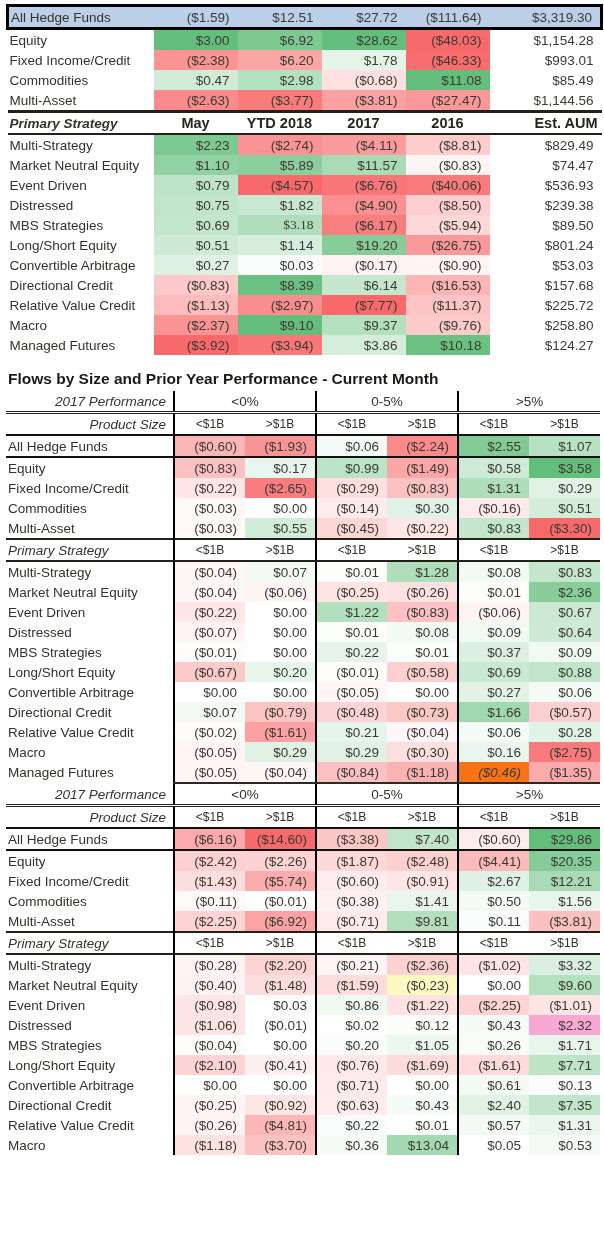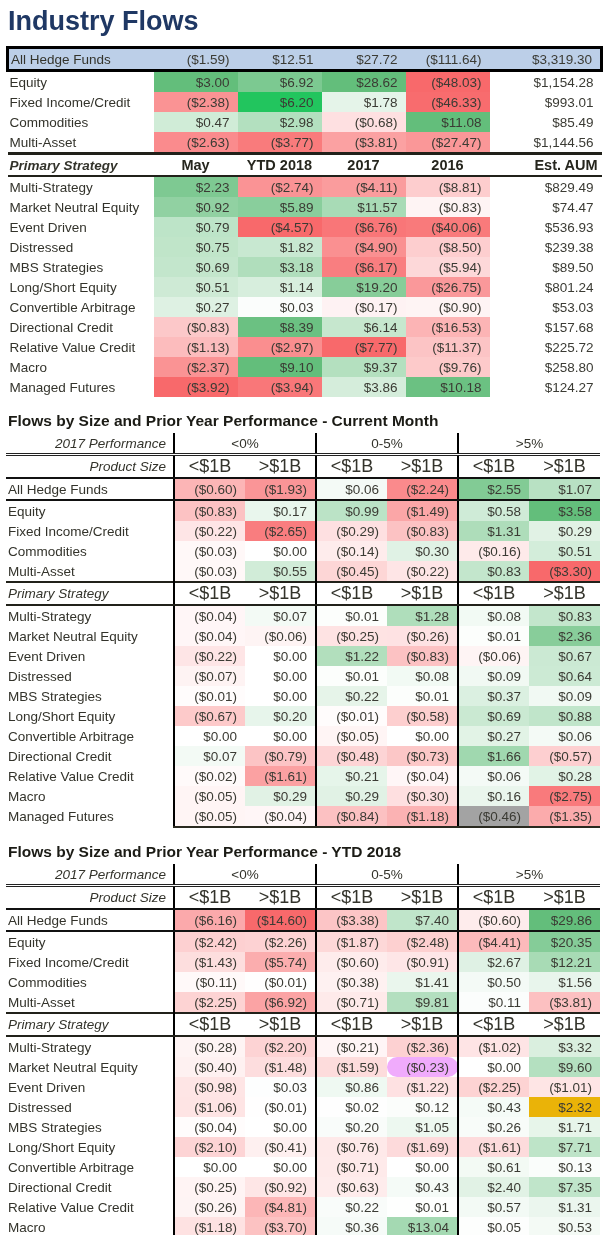--- a/index.html
+++ b/index.html
@@ -19,34 +19,33 @@
   .t1 .ch{font-weight:bold;text-align:center;color:#26261e;font-size:14.5px;}
   .t1 .ch.aum{text-align:right;padding-right:4px;}
   .t1 tr.total td{border-top:3px solid #000;border-bottom:3px solid #000;}
   .t1 tr.total td:first-child{border-left:3px solid #000;}
   .t1 tr.total td:last-child{border-right:3px solid #000;}
   .t1 tr.strathdr td,.t1 tr.strathdr th{border-top:3px solid #21211a;border-bottom:2px solid #21211a;}
   .t1 .strathdr .lbl{font-weight:bold;font-style:italic;}
   
   .t2 .rlabel{text-align:right;font-style:italic;padding-right:7px;color:#33332b;font-size:13.5px;}
   .t2 .grp{text-align:center;color:#33332b;font-size:13.5px;}
-  .t2 .sizeh{text-align:center;color:#33332b;font-size:18px;}
+  .t2 .sizeh{text-align:center;color:#33332b;font-size:12px;}
   .t2 .gsep{border-left:2.5px solid #000;}
   .t2 tr.h1 td,.t2 tr.h1 th{border-bottom:3px double #222;}
   .t2 tr.h2 td,.t2 tr.h2 th{border-bottom:2.5px solid #111;}
   .t2 tr.total td{border-bottom:2.5px solid #111;}
   .t2 tr.strathdr td,.t2 tr.strathdr th{border-top:2.5px solid #21211a;border-bottom:2.5px solid #21211a;}
   .t2 .strathdr .rlabel2{text-align:left;font-style:italic;padding-left:2px;color:#33332b;}
   .t2 tr.last td.b{border-bottom:2px solid #2a2a20;}
 </style>
 </head>
 <body>
 
 <div class="page">
-  <h1 style="color: rgb(31, 56, 100);">Industry Flows</h1>
 
   <table class="t1">
     <colgroup>
       <col style="width:146px">
         <col style="width:84px">
         <col style="width:84px">
       <col style="width:84px">
         <col style="width:84px">
         <col style="width:112px">
     </colgroup>
@@ -63,21 +62,21 @@
           <td class="lbl">Equity</td>
           <td class="val" style="background: rgb(99, 190, 123);">$3.00</td>
           <td class="val" style="background: rgb(124, 201, 145);">$6.92</td>
           <td class="val" style="background: rgb(99, 190, 123);">$28.62</td>
           <td class="val" style="background: rgb(248, 105, 107);">($48.03)</td>
           <td class="val">$1,154.28</td>
         </tr>
         <tr>
           <td class="lbl">Fixed Income/Credit</td>
           <td class="val" style="background: rgb(250, 147, 148);">($2.38)</td>
-          <td class="val" style="background: #22c55e; margin-top: 48px;">$6.20</td>
+          <td class="val" style="background: #fca5a5; margin-top: 48px;">$6.20</td>
           <td class="val" style="background: rgb(229, 244, 233);">$1.78</td>
           <td class="val" style="background: rgb(248, 108, 110);">($46.33)</td>
           <td class="val">$993.01</td>
         </tr>
         <tr>
           <td class="lbl">Commodities</td>
           <td class="val" style="background: rgb(208, 236, 215);">$0.47</td>
           <td class="val" style="background: rgb(179, 224, 191);">$2.98</td>
           <td class="val" style="background: rgb(254, 224, 225);">($0.68)</td>
           <td class="val" style="background: rgb(99, 190, 123);">$11.08</td>
@@ -102,21 +101,21 @@
         <tr>
           <td class="lbl">Multi-Strategy</td>
           <td class="val" style="background: rgb(126, 201, 146);">$2.23</td>
           <td class="val" style="background: rgb(250, 147, 149);">($2.74)</td>
           <td class="val" style="background: rgb(250, 156, 157);">($4.11)</td>
           <td class="val" style="background: rgb(253, 205, 206);">($8.81)</td>
           <td class="val">$829.49</td>
         </tr>
         <tr>
           <td class="lbl">Market Neutral Equity</td>
-          <td class="val" style="background: rgb(145, 209, 162);">$0.92</td>
+          <td class="val" style="background: rgb(145, 209, 162);">$1.10</td>
           <td class="val" style="background: rgb(137, 206, 156);">$5.89</td>
           <td class="val" style="background: rgb(168, 219, 182);">$11.57</td>
           <td class="val" style="background: rgb(254, 244, 244);">($0.83)</td>
           <td class="val">$74.47</td>
         </tr>
         <tr>
           <td class="lbl">Event Driven</td>
           <td class="val" style="background: rgb(189, 228, 200);">$0.79</td>
           <td class="val" style="background: rgb(248, 105, 107);">($4.57)</td>
           <td class="val" style="background: rgb(249, 118, 120);">($6.76)</td>
@@ -127,21 +126,21 @@
           <td class="lbl">Distressed</td>
           <td class="val" style="background: rgb(192, 229, 201);">$0.75</td>
           <td class="val" style="background: rgb(200, 232, 209);">$1.82</td>
           <td class="val" style="background: rgb(250, 144, 145);">($4.90)</td>
           <td class="val" style="background: rgb(253, 206, 207);">($8.50)</td>
           <td class="val">$239.38</td>
         </tr>
         <tr>
           <td class="lbl">MBS Strategies</td>
           <td class="val" style="background: rgb(195, 230, 204);">$0.69</td>
-          <td class="val" style="background: rgb(176, 222, 188);">$3.18</td>
+          <td class="val" style="background: rgb(176, 222, 188); font-family: Liberation Serif, serif;">$3.18</td>
           <td class="val" style="background: rgb(249, 126, 128);">($6.17)</td>
           <td class="val" style="background: rgb(253, 216, 217);">($5.94)</td>
           <td class="val">$89.50</td>
         </tr>
         <tr>
           <td class="lbl">Long/Short Equity</td>
           <td class="val" style="background: rgb(206, 234, 213);">$0.51</td>
           <td class="val" style="background: rgb(215, 238, 221);">$1.14</td>
           <td class="val" style="background: rgb(135, 205, 153);">$19.20</td>
           <td class="val" style="background: rgb(250, 152, 154);">($26.75)</td>
@@ -360,27 +359,26 @@
           <td class="val b" style="background: rgb(254, 223, 224);">($0.30)</td>
           <td class="val b gsep" style="background: rgb(234, 246, 237);">$0.16</td>
           <td class="val b" style="background: rgb(249, 122, 124);">($2.75)</td>
         </tr>
         <tr class="last">
           <td class="lbl">Managed Futures</td>
           <td class="val b gsep" style="background: rgb(255, 245, 245);">($0.05)</td>
           <td class="val b" style="background: rgb(255, 246, 247);">($0.04)</td>
           <td class="val b gsep" style="background: rgb(252, 193, 194);">($0.84)</td>
           <td class="val b" style="background: rgb(251, 178, 179);">($1.18)</td>
-          <td class="val b gsep" style="background: #a3a3a3;">($0.46)</td>
+          <td class="val b gsep" style="background: #f97316; font-style: italic;">($0.46)</td>
           <td class="val b" style="background: rgb(251, 171, 172);">($1.35)</td>
         </tr>
       </tbody>
   </table>
 
-  <h2>Flows by Size and Prior Year Performance - YTD 2018</h2>
   <table class="t2">
     <colgroup>
       <col style="width:168px">
         <col style="width:71px">
         <col style="width:71px">
       <col style="width:71px">
         <col style="width:71px">
         <col style="width:71px">
         <col style="width:71px">
     </colgroup>
@@ -461,41 +459,41 @@
           <td class="val b gsep" style="background: rgb(255, 245, 246);">($0.21)</td>
           <td class="val b" style="background: rgb(253, 209, 210);">($2.36)</td>
           <td class="val b gsep" style="background: rgb(254, 228, 229);">($1.02)</td>
           <td class="val b" style="background: rgb(218, 239, 223);">$3.32</td>
         </tr>
         <tr>
           <td class="lbl">Market Neutral Equity</td>
           <td class="val b gsep" style="background: rgb(254, 241, 241);">($0.40)</td>
           <td class="val b" style="background: rgb(253, 221, 222);">($1.48)</td>
           <td class="val b gsep" style="background: rgb(253, 220, 220);">($1.59)</td>
-          <td class="val b" style="background: #f0abfc; border-radius: 10px;">($0.23)</td>
+          <td class="val b" style="background: #fef9c3;">($0.23)</td>
           <td class="val b gsep" style="background: rgb(255, 255, 255);">$0.00</td>
           <td class="val b" style="background: rgb(180, 224, 192);">$9.60</td>
         </tr>
         <tr>
           <td class="lbl">Event Driven</td>
           <td class="val b gsep" style="background: rgb(254, 229, 229);">($0.98)</td>
           <td class="val b" style="background: rgb(253, 254, 254);">$0.03</td>
           <td class="val b gsep" style="background: rgb(239, 249, 242);">$0.86</td>
           <td class="val b" style="background: rgb(254, 225, 226);">($1.22)</td>
           <td class="val b gsep" style="background: rgb(253, 211, 211);">($2.25)</td>
           <td class="val b" style="background: rgb(254, 229, 229);">($1.01)</td>
         </tr>
         <tr>
           <td class="lbl">Distressed</td>
           <td class="val b gsep" style="background: rgb(254, 228, 228);">($1.06)</td>
           <td class="val b" style="background: rgb(255, 254, 254);">($0.01)</td>
           <td class="val b gsep" style="background: rgb(254, 254, 254);">$0.02</td>
           <td class="val b" style="background: rgb(251, 253, 251);">$0.12</td>
           <td class="val b gsep" style="background: rgb(245, 251, 247);">$0.43</td>
-          <td class="val b" style="background: #eab308;">$2.32</td>
+          <td class="val b" style="background: #f9a8d4;">$2.32</td>
         </tr>
         <tr>
           <td class="lbl">MBS Strategies</td>
           <td class="val b gsep" style="background: rgb(255, 252, 252);">($0.04)</td>
           <td class="val b" style="background: rgb(255, 255, 255);">$0.00</td>
           <td class="val b gsep" style="background: rgb(249, 252, 250);">$0.20</td>
           <td class="val b" style="background: rgb(237, 248, 240);">$1.05</td>
           <td class="val b gsep" style="background: rgb(248, 252, 249);">$0.26</td>
           <td class="val b" style="background: rgb(231, 245, 234);">$1.71</td>
         </tr>

